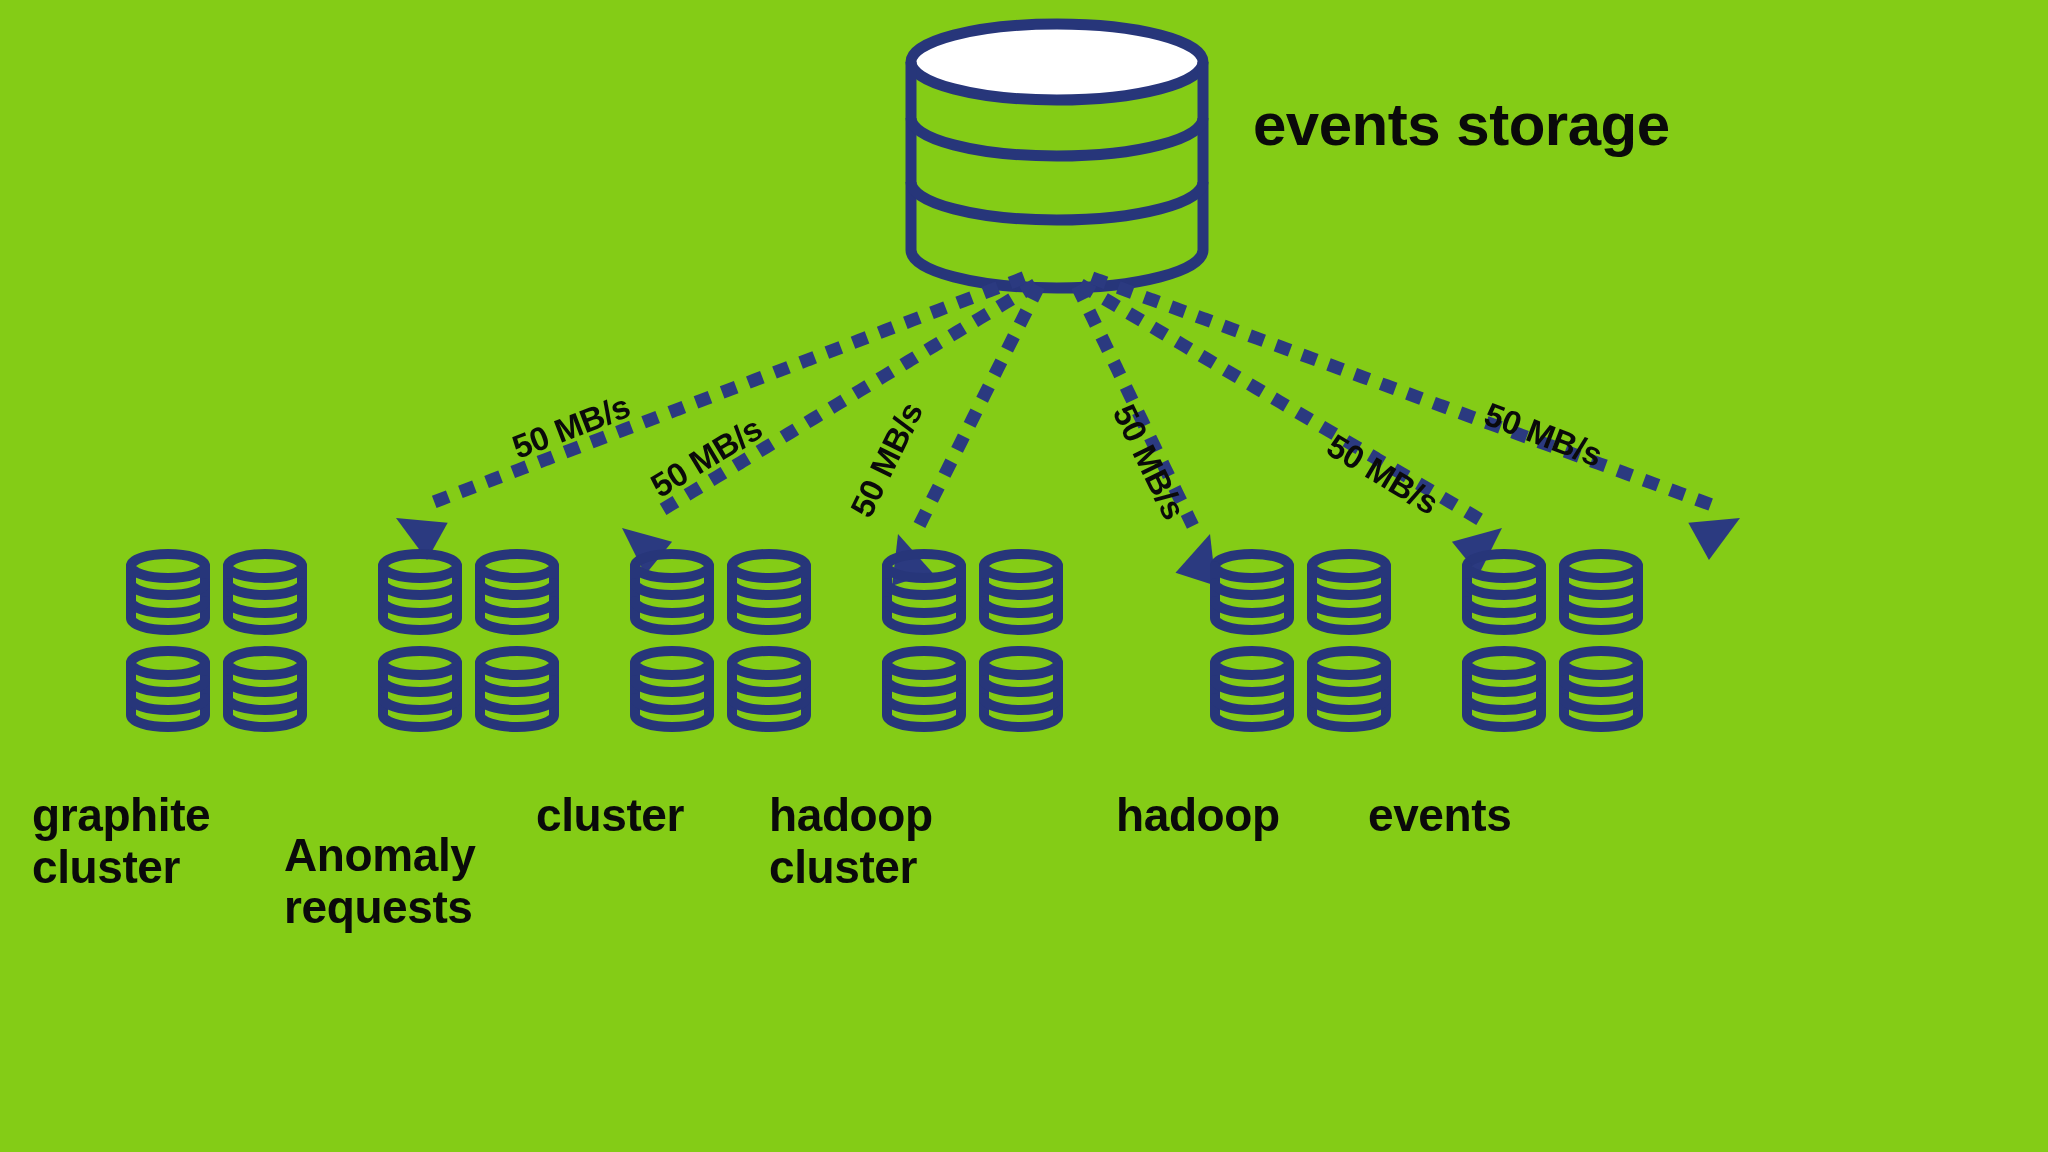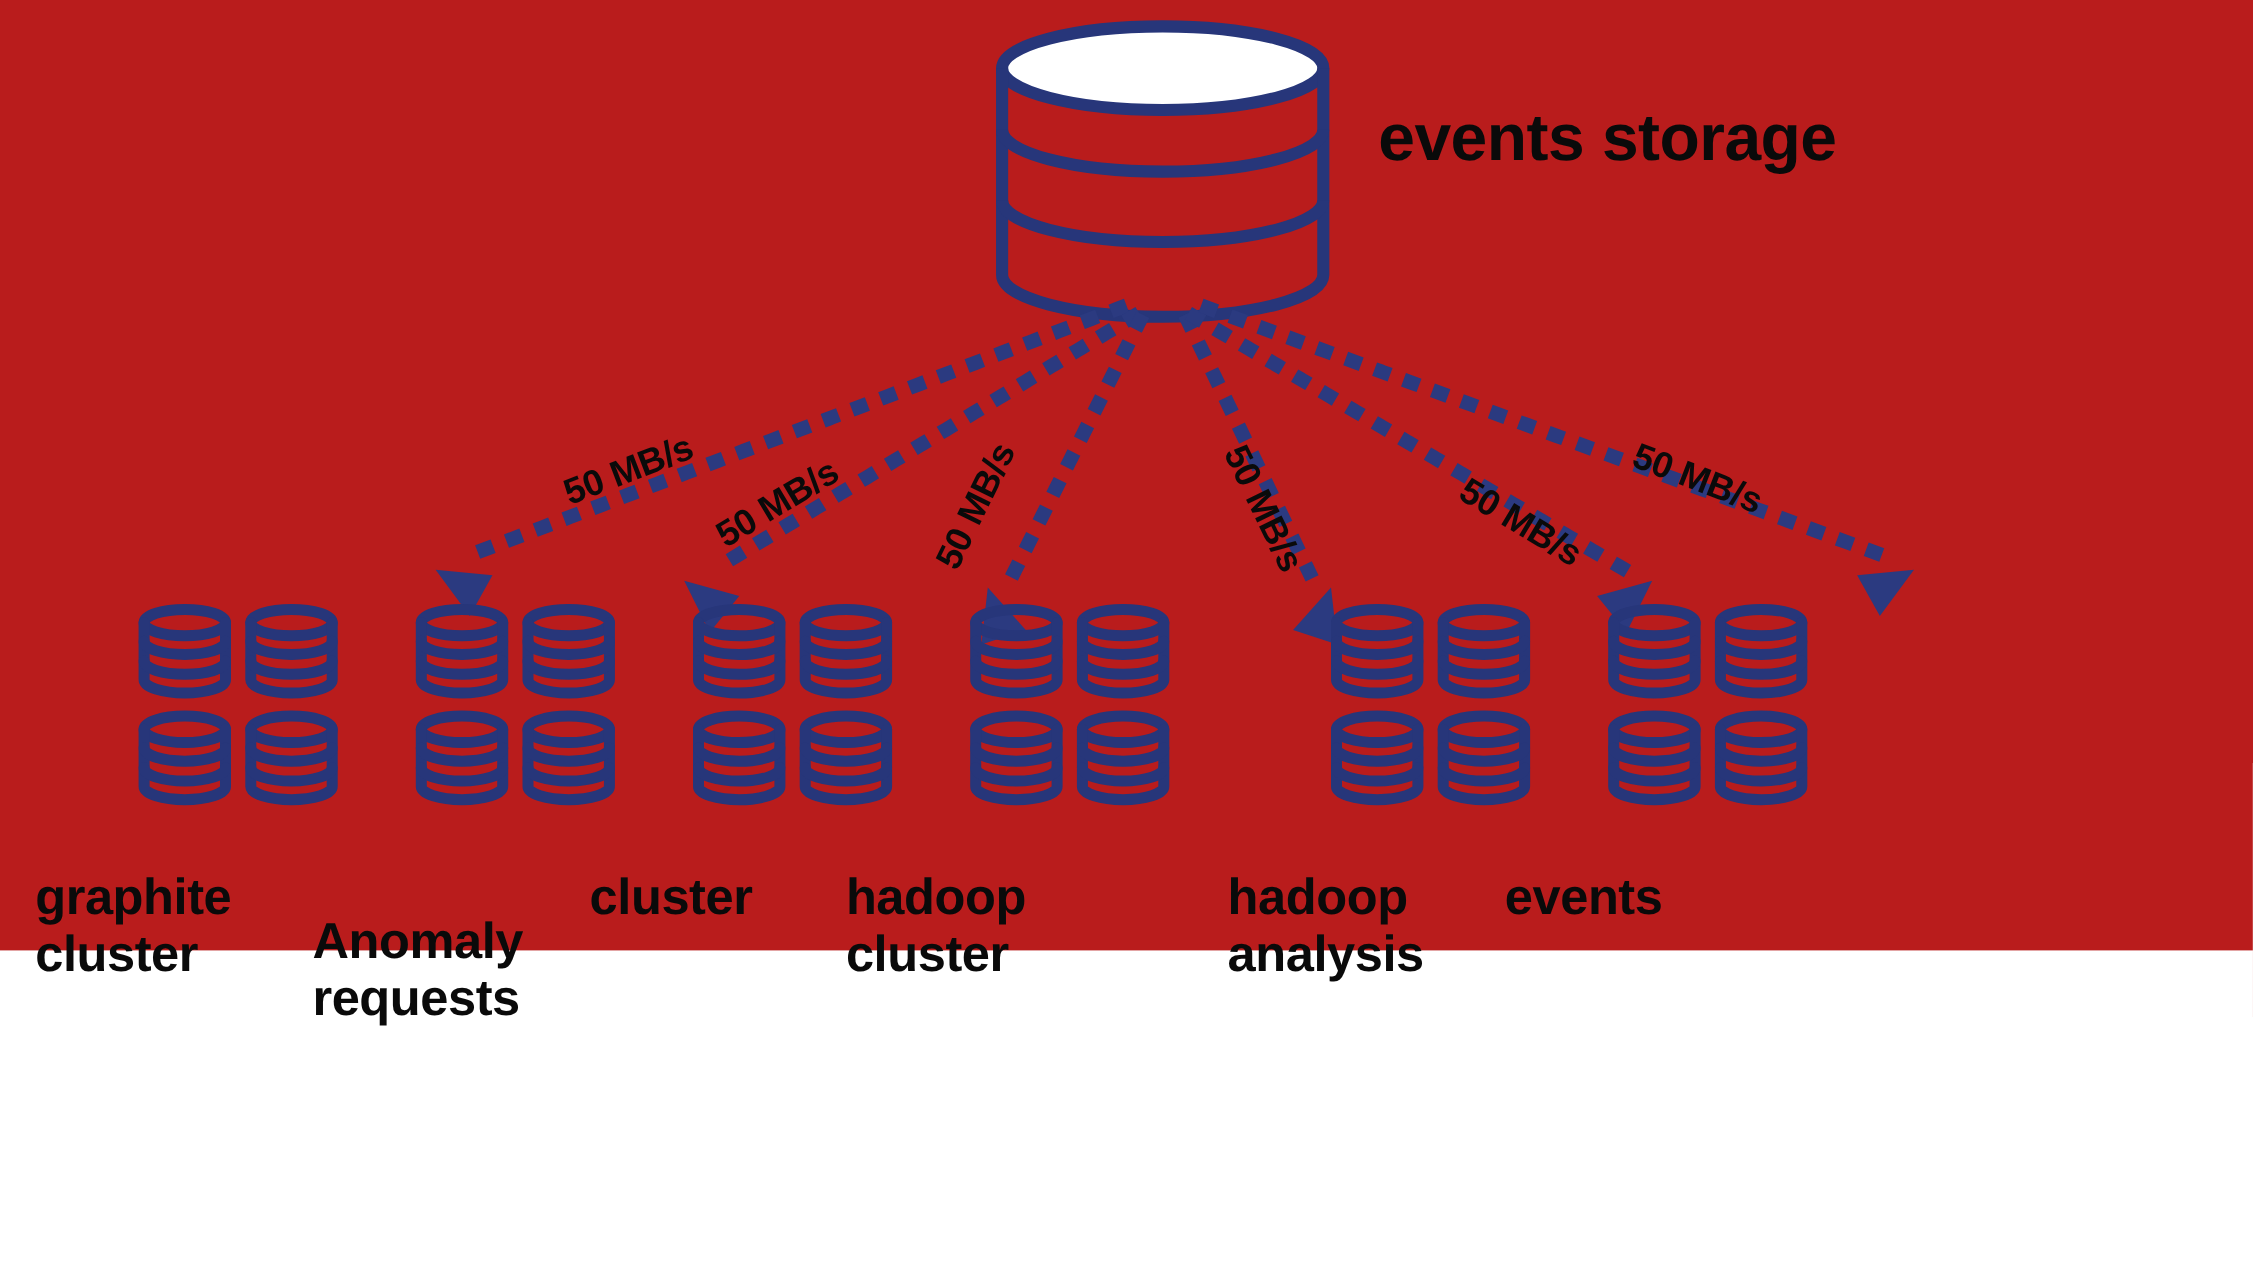--- a/index.html
+++ b/index.html
@@ -9,22 +9,22 @@
   }
   body {
     width: 2048px;
     height: 1152px;
     overflow: hidden;
     font-family: "Liberation Sans", sans-serif;
   }
   #stage {
     position: relative;
     width: 2048px;
-    height: 864px;
-    background: #b91c1c;
+    height: 1152px;
+    background: #84cc16;
   }
   #diagram-svg {
     position: absolute;
     left: 0;
     top: 0;
     width: 2048px;
     height: 1152px;
   }
   .hdr-title {
     position: absolute;
@@ -134,19 +134,18 @@
   </div>
   <div class="node-label" style="left:536px; top:790px; width:400px;">
     <span class="l2">cluster</span>
   </div>
   <div class="node-label" style="left:769px; top:790px; width:400px;">
     <span>hadoop</span>
     <span class="l2">cluster</span>
   </div>
   <div class="node-label" style="left:1116px; top:790px; width:400px;">
     <span>hadoop</span>
-    <span class="l2">analysis</span>
   </div>
   <div class="node-label" style="left:1368px; top:790px; width:400px;">
     <span>events</span>
   </div>
 
 </div>
 
 </body></html>

